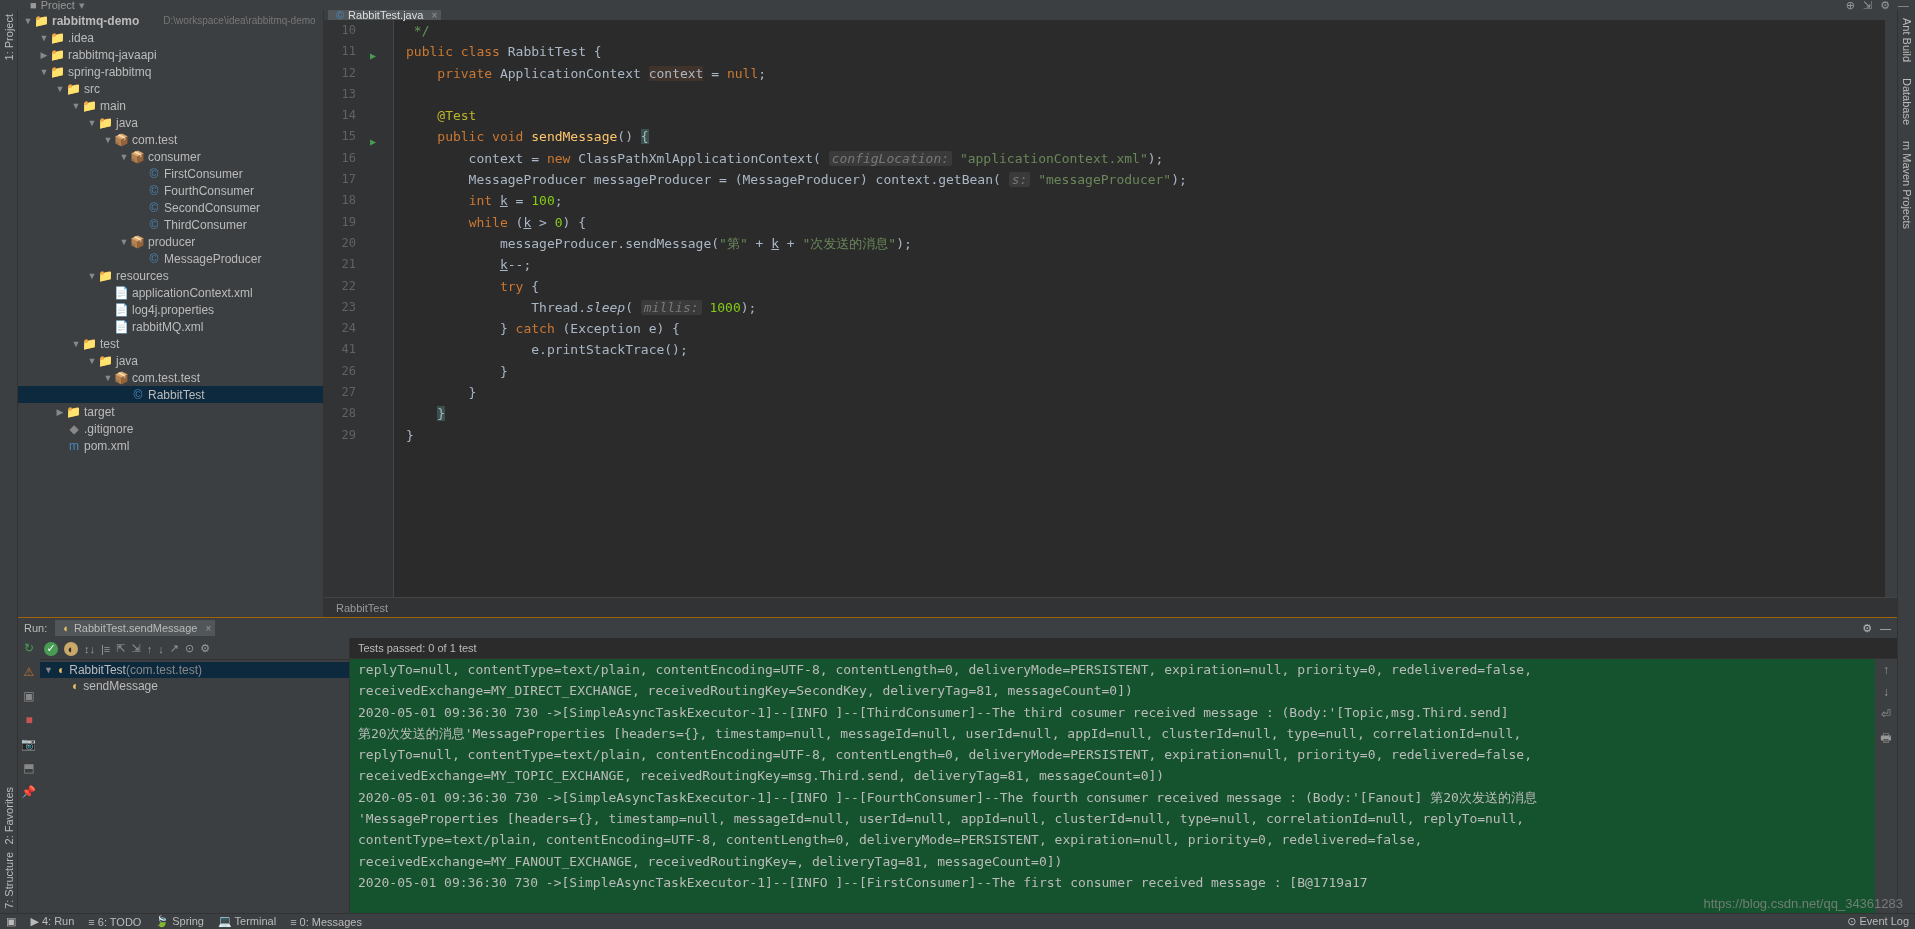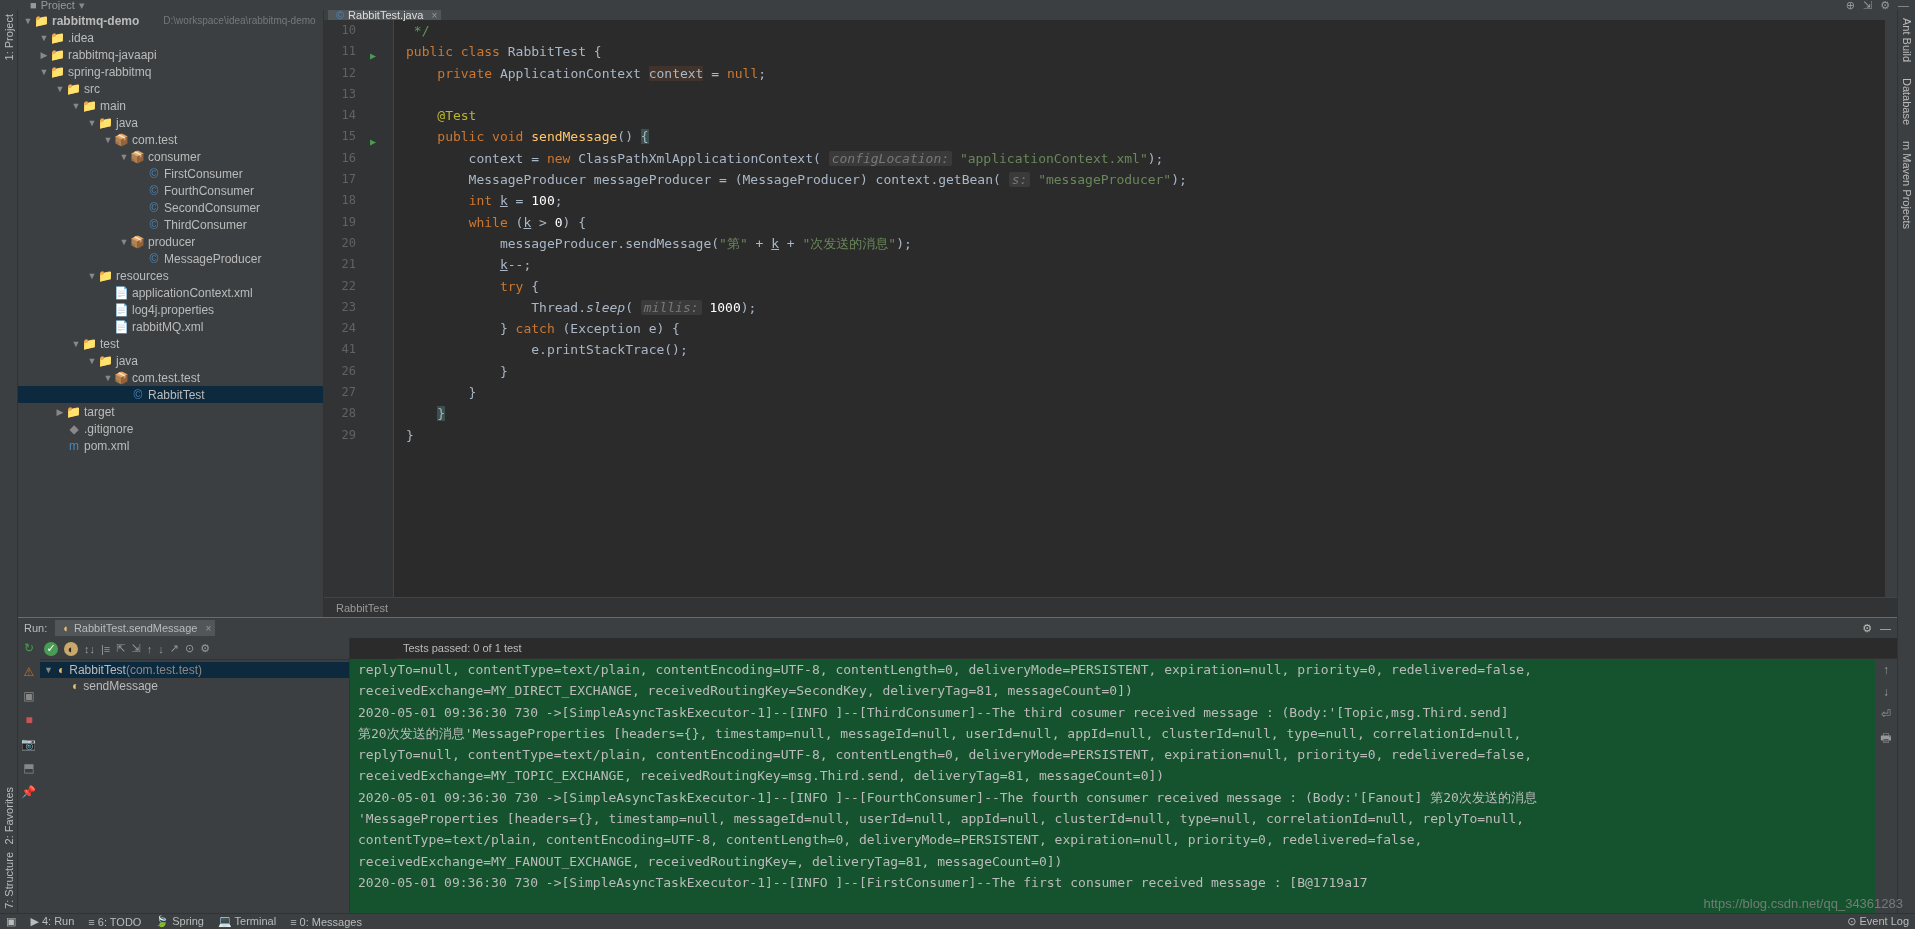--- a/index.html
+++ b/index.html
@@ -189,21 +189,21 @@
   line-height: 21.3px;
   color: #a9b7c6;
   padding-left: 12px;
   white-space: pre;
   overflow: hidden;
 }
 .code .kw { color: #cc7832; }
 .code .str { color: #6a8759; }
 .code .anno { color: #bbb529; }
 .code .comment { color: #629755; }
-.code .num { color: #ffffff; }
+.code .num { color: #84cc16; }
 .code .hint { color: #787878; background: #3a3a3a; padding: 0 3px; border-radius: 2px; font-style: italic;}
 .code .method { color: #ffc66d; }
 .code .field-hl { background: #40332b; }
 .code .brace-hl { background: #3b514d; }
 .breadcrumb {
   height: 20px;
   background: #313335;
   font-size: 11px;
   color: #999;
   padding-left: 12px;
@@ -276,21 +276,20 @@
   font-size: 11px;
   border-bottom: 1px solid #323232;
 }
 .test-tree-header .ic { cursor: pointer; color: #999; }
 .test-tree-body { padding-top: 2px; }
 .test-status {
   font-size: 11px;
   color: #bbb;
   padding: 4px 8px;
   border-bottom: 1px solid #323232;
-  margin-left: 45px;
 }
 .test-item { display: flex; align-items: center; height: 16px; font-size: 12px; cursor: pointer; }
 .test-item.selected { background: #0d293e; }
 .test-item .ic { margin: 0 4px; }
 .test-item .label { color: #bbb; }
 .test-item .suffix { color: #888; }
 .console {
   flex: 1;
   background: #14532d;
   font-family: "Consolas", monospace;

